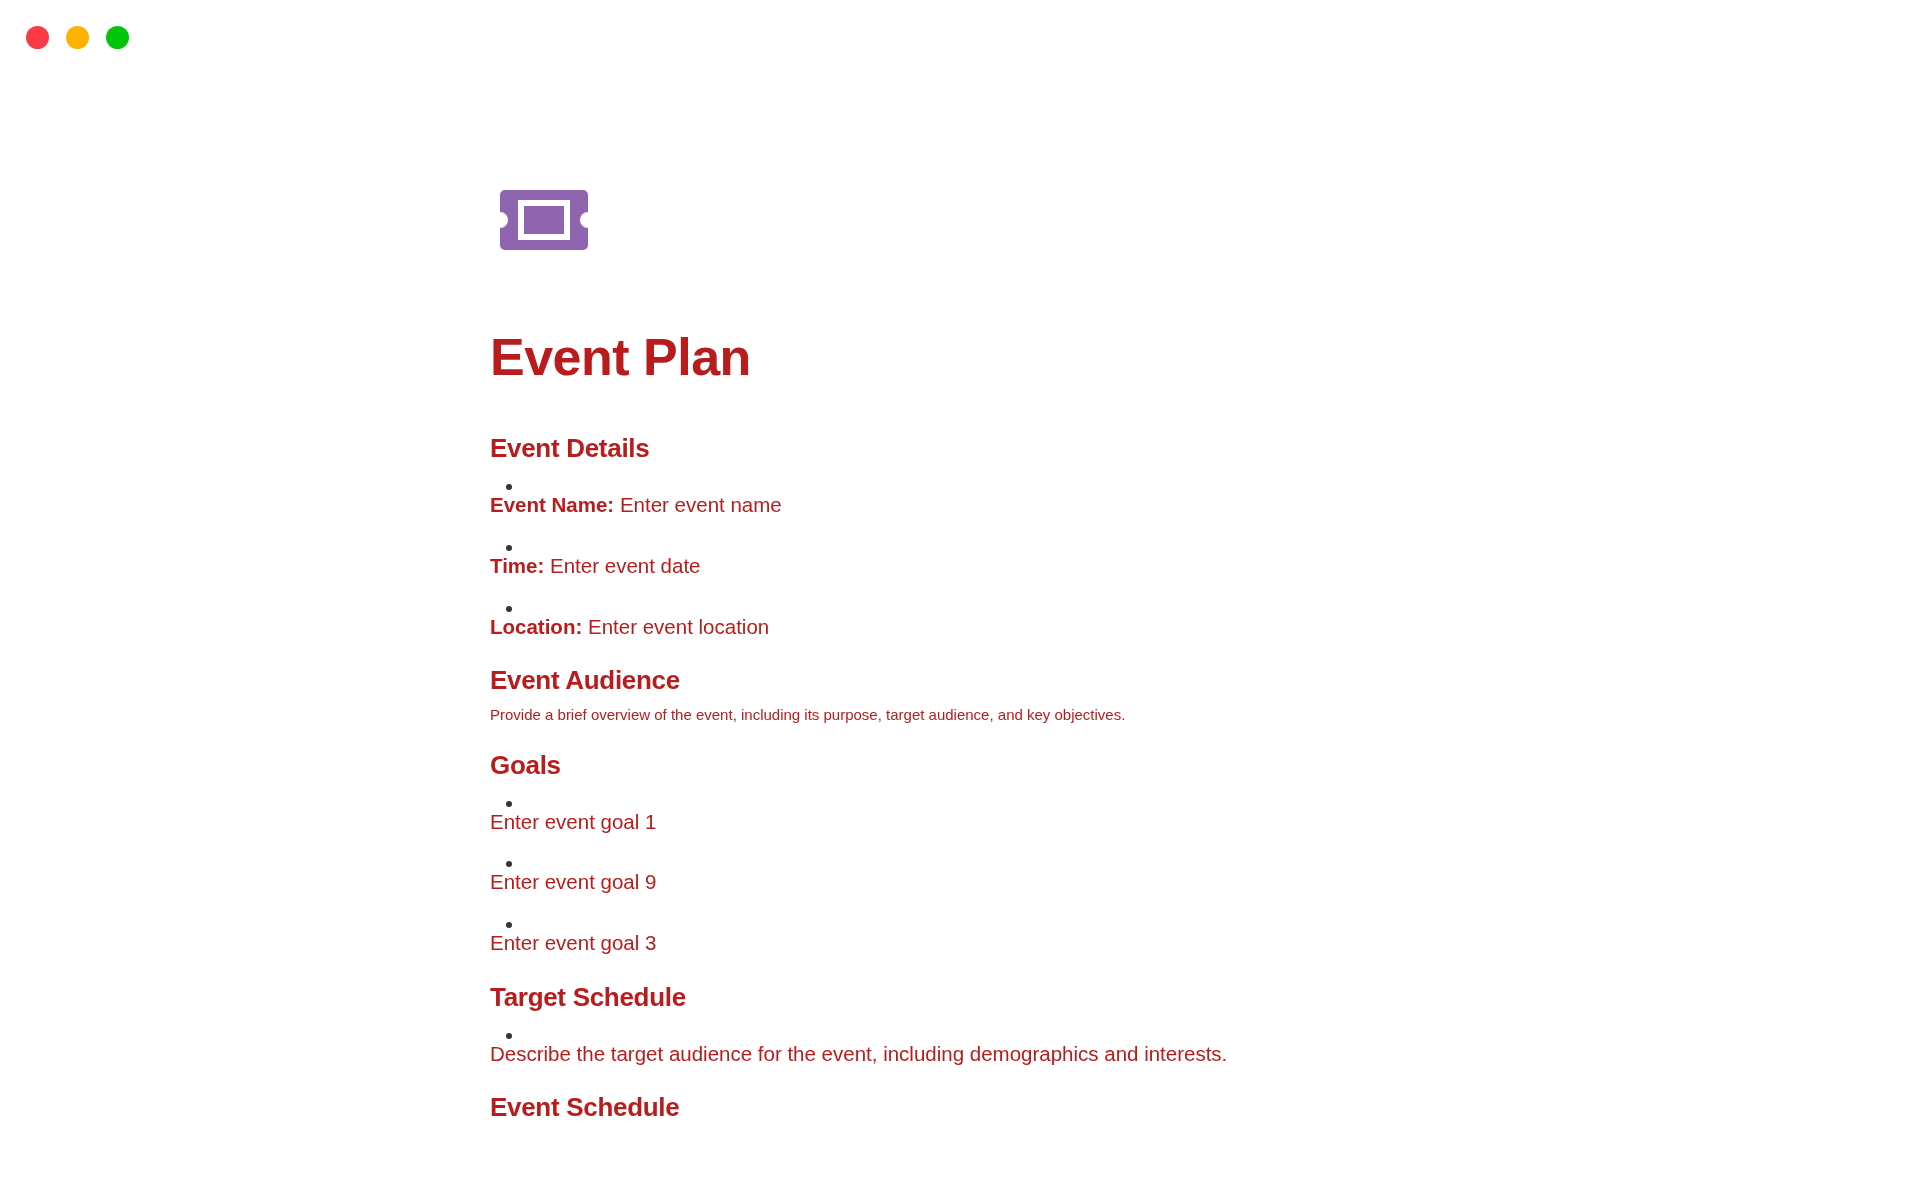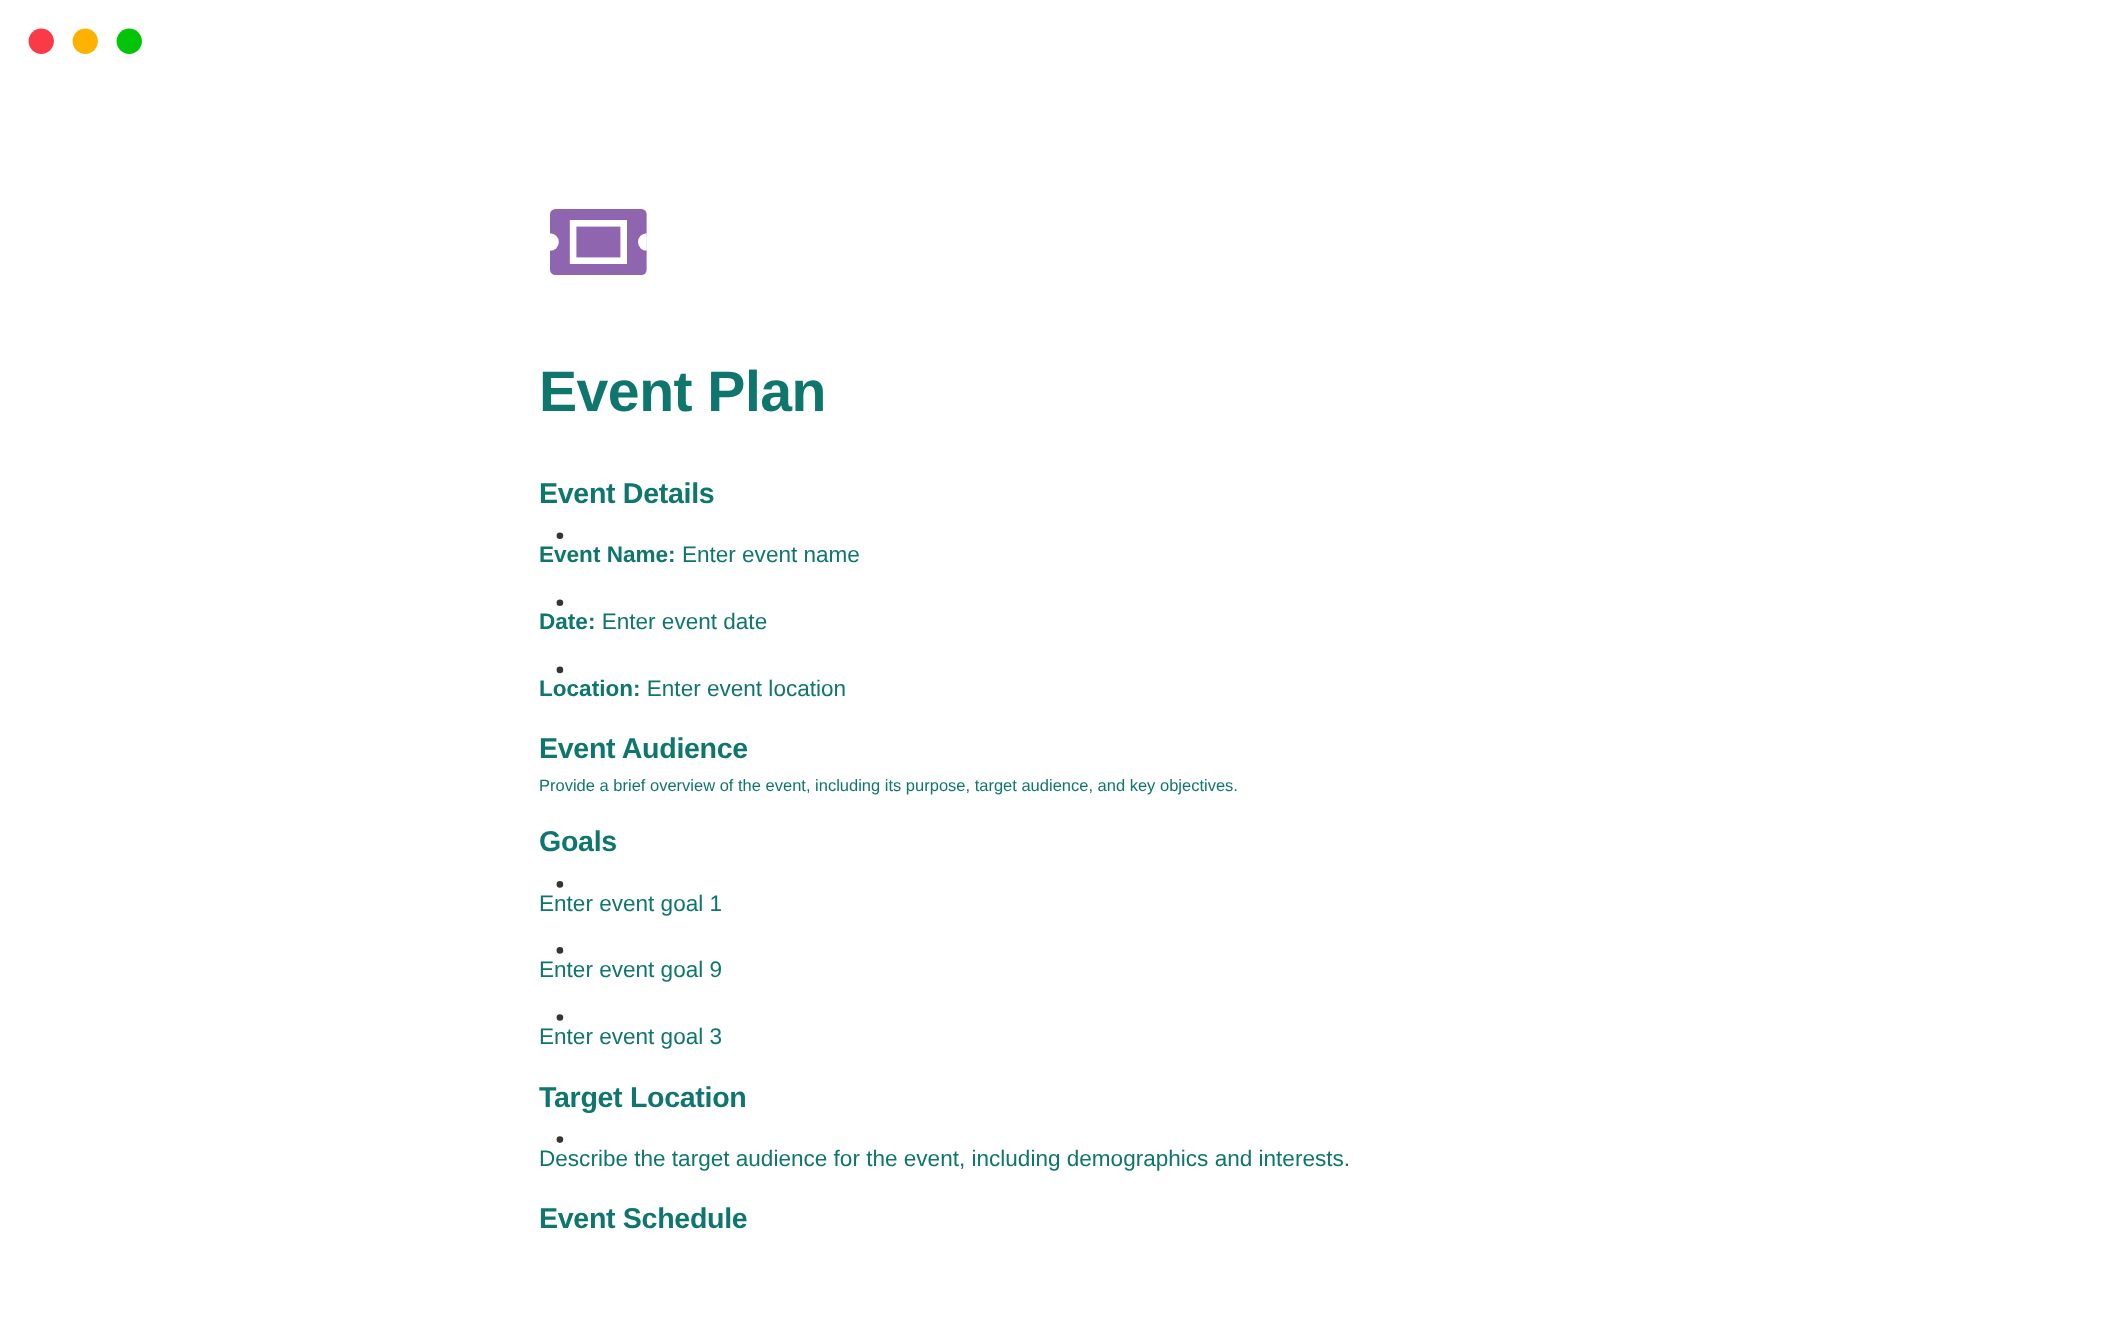--- a/index.html
+++ b/index.html
@@ -2,21 +2,21 @@
 <html><head>
 <meta charset="utf-8">
 <style>
   html, body { margin: 0; padding: 0; }
   .screen {
     position: relative;
     width: 1920px;
     height: 1200px;
     background: #ffffff;
     overflow: hidden;
-    color: #0f766e;
+    color: #b91c1c;
     font-family: "Liberation Sans", sans-serif;
   }
   
   .traffic-lights {
     position: absolute;
     top: 26px;
     left: 26px;
     display: flex;
     gap: 17px;
   }
@@ -111,21 +111,21 @@
 
     <section>
       <h2 class="hd">Event Details</h2>
       <ul class="list">
         <li>
           <span class="dot"></span>
           <span class="li-body"><strong class="li-label">Event Name:</strong><span>Enter event name</span></span>
         </li>
         <li>
           <span class="dot"></span>
-          <span class="li-body"><strong class="li-label">Date:</strong><span>Enter event date</span></span>
+          <span class="li-body"><strong class="li-label">Time:</strong><span>Enter event date</span></span>
         </li>
         <li>
           <span class="dot"></span>
           <span class="li-body"><strong class="li-label">Location:</strong><span>Enter event location</span></span>
         </li>
       </ul>
     </section>
 
     <section>
       <h2 class="hd">Event Audience</h2>
@@ -144,21 +144,21 @@
           <span class="li-body">Enter event goal 9</span>
         </li>
         <li>
           <span class="dot"></span>
           <span class="li-body">Enter event goal 3</span>
         </li>
       </ul>
     </section>
 
     <section>
-      <h2 class="hd">Target Location</h2>
+      <h2 class="hd">Target Schedule</h2>
       <ul class="list">
         <li>
           <span class="dot"></span>
           <span class="li-body">Describe the target audience for the event, including demographics and interests.</span>
         </li>
       </ul>
     </section>
 
     <section>
       <h2 class="hd">Event Schedule</h2>

